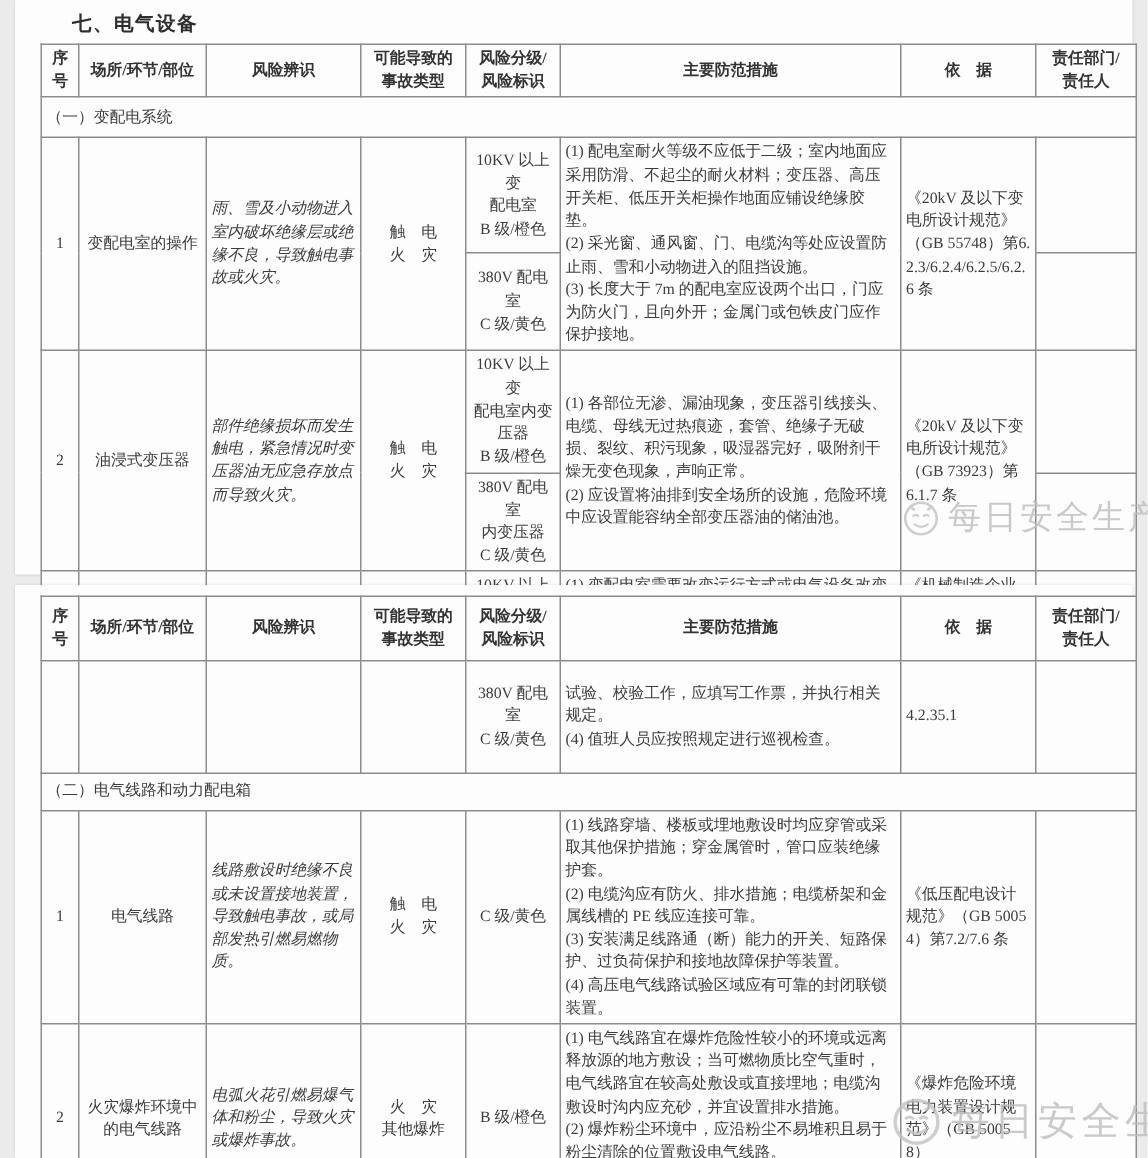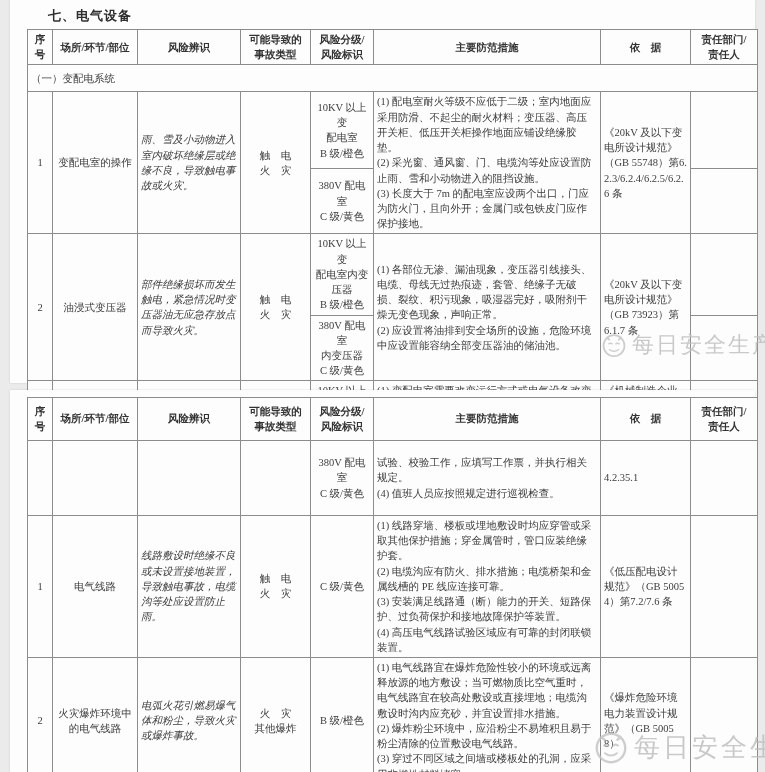--- a/index.html
+++ b/index.html
@@ -189,25 +189,28 @@
       <td></td>
       <td></td>
       <td class="c">380V 配电室
 C 级/黄色</td>
       <td class="measures top">试验、校验工作，应填写工作票，并执行相关规定。
 (4)  值班人员应按照规定进行巡视检查。</td>
       <td class="basis top">4.2.35.1</td>
       <td></td>
     </tr>
 
+    <tr style="height:25px">
+      <td class="section" colspan="8">（二）电气线路和动力配电箱</td>
+    </tr>
 
     <tr style="height:107px">
       <td class="c">1</td>
       <td class="c">电气线路</td>
-      <td class="l">线路敷设时绝缘不良或未设置接地装置，导致触电事故，电缆沟等处应设置防止雨。</td>
+      <td class="l">线路敷设时绝缘不良或未设置接地装置，导致触电事故，或局部发热引燃易燃物质。</td>
       <td class="c">触　电
 火　灾</td>
       <td class="c">C 级/黄色</td>
       <td class="measures">(1)  线路穿墙、楼板或埋地敷设时均应穿管或采取其他保护措施；穿金属管时，管口应装绝缘护套。
 (2)  电缆沟应有防火、排水措施；电缆桥架和金属线槽的 PE 线应连接可靠。
 (3)  安装满足线路通（断）能力的开关、短路保护、过负荷保护和接地故障保护等装置。
 (4)  高压电气线路试验区域应有可靠的封闭联锁装置。</td>
       <td class="basis">《低压配电设计规范》（GB 50054）第7.2/7.6 条</td>
       <td></td>
     </tr>

